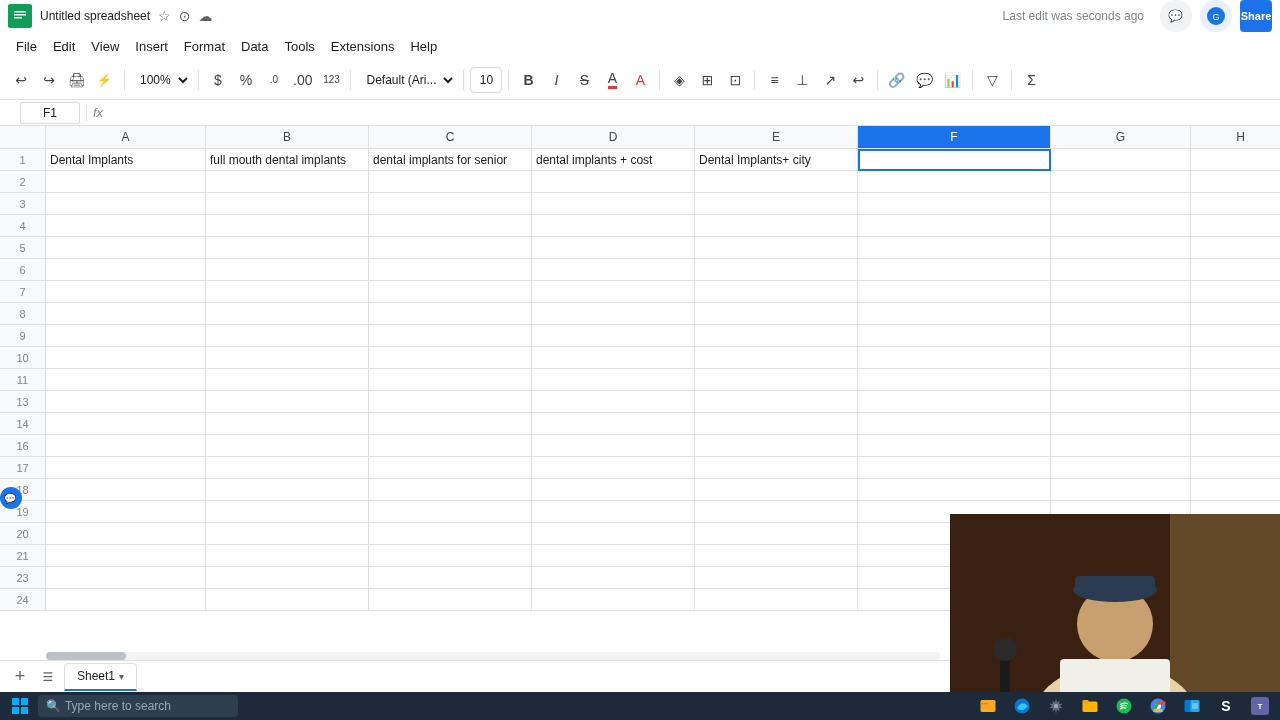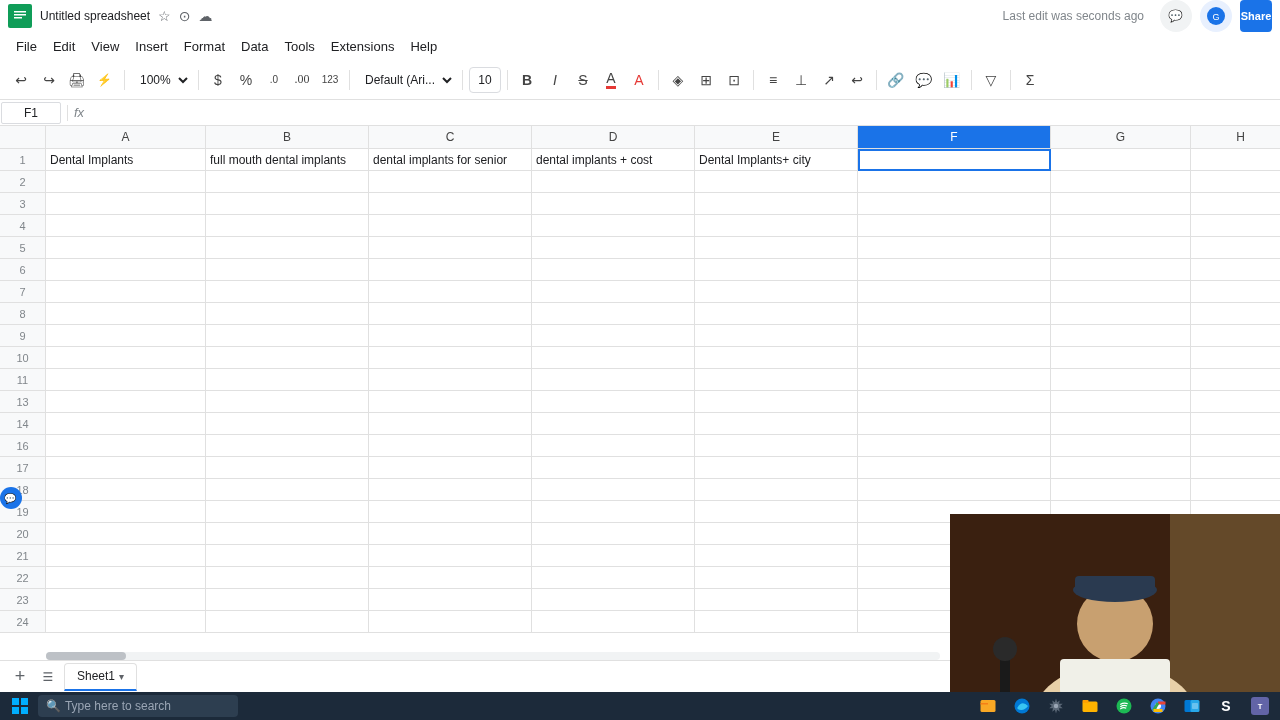--- a/index.html
+++ b/index.html
@@ -41,21 +41,21 @@
     .font-size-input {
       width: 32px; height: 26px; border: 1px solid #dadce0; border-radius: 4px;
       text-align: center; font-size: 12px; color: #202124;
     }
     .toolbar-bold { font-weight: bold; }
     .toolbar-italic { font-style: italic; }
 
     
     #formula-bar {
       display: flex; align-items: center; height: 26px; border-bottom: 1px solid #e0e0e0;
-      padding: 0 1px; background: #fff;
+      padding: 0 20px; background: #fff;
     }
     #cell-ref {
       width: 60px; height: 22px; border: 1px solid #dadce0; border-radius: 2px;
       font-size: 12px; text-align: center; padding: 0 4px; color: #202124;
     }
     #formula-divider { width: 1px; height: 16px; background: #e0e0e0; margin: 0 6px; }
     #fx-label { color: #80868b; font-style: italic; font-size: 13px; margin-right: 4px; }
     #formula-input {
       flex: 1; border: none; outline: none; font-size: 13px; color: #202124;
     }
@@ -209,21 +209,21 @@
   <button class="toolbar-btn">🖨</button>
   <button class="toolbar-btn" style="font-size:12px;">⚡</button>
   <div class="toolbar-separator"></div>
   <select class="toolbar-select">
     <option>100%</option><option>75%</option><option>50%</option><option>125%</option>
   </select>
   <div class="toolbar-separator"></div>
   <button class="toolbar-btn">$</button>
   <button class="toolbar-btn">%</button>
   <button class="toolbar-btn" style="font-size:10px;">.0</button>
-  <button class="toolbar-btn" style="font-size:12px;font-family:Liberation Serif, serif;">.00</button>
+  <button class="toolbar-btn" style="font-size:14px;">.00</button>
   <button class="toolbar-btn" style="font-size:10px;">123</button>
   <div class="toolbar-separator"></div>
   <select class="toolbar-select" style="width:100px;">
     <option>Default (Ari...</option>
   </select>
   <div class="toolbar-separator"></div>
   <input type="text" class="font-size-input" value="10" style="">
   <div class="toolbar-separator"></div>
   <button class="toolbar-btn toolbar-bold">B</button>
   <button class="toolbar-btn toolbar-italic">I</button>
@@ -477,31 +477,20 @@
         <div class="cell col-a"></div>
         <div class="cell col-b"></div>
         <div class="cell col-c"></div>
         <div class="cell col-d"></div>
         <div class="cell col-e"></div>
         <div class="cell col-f"></div>
         <div class="cell col-g"></div>
         <div class="cell col-h"></div>
       </div>
       <div class="grid-row">
-        <div class="row-num">22</div>
-        <div class="cell col-a"></div>
-        <div class="cell col-b"></div>
-        <div class="cell col-c"></div>
-        <div class="cell col-d"></div>
-        <div class="cell col-e"></div>
-        <div class="cell col-f"></div>
-        <div class="cell col-g"></div>
-        <div class="cell col-h"></div>
-      </div>
-      <div class="grid-row">
         <div class="row-num">23</div>
         <div class="cell col-a"></div>
         <div class="cell col-b"></div>
         <div class="cell col-c"></div>
         <div class="cell col-d"></div>
         <div class="cell col-e"></div>
         <div class="cell col-f"></div>
         <div class="cell col-g"></div>
         <div class="cell col-h"></div>
       </div>

